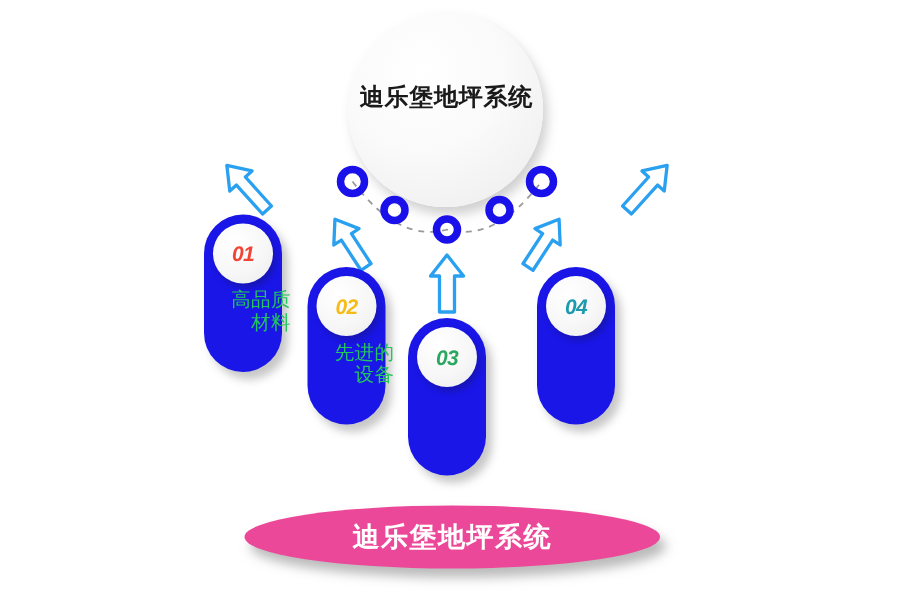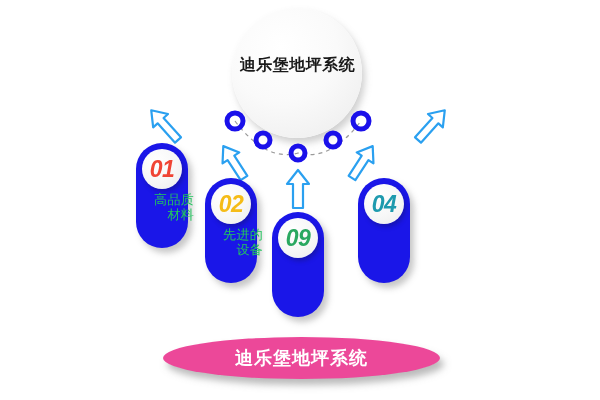--- a/index.html
+++ b/index.html
@@ -71,21 +71,21 @@
     width: 40px;
     height: 40px;
     border-radius: 50%;
     background: radial-gradient(circle at 36% 30%, #ffffff 0%, #f7f7f7 55%, #ebebeb 100%);
     box-shadow: 2px 3px 4px rgba(20,20,80,0.35);
     display: flex;
     align-items: center;
     justify-content: center;
   }
   .cap-num {
-    font-size: 23px;
+    font-size: 14px;
     font-weight: bold;
     font-style: italic;
     letter-spacing: -0.5px;
     line-height: 1;
   }
   .cap-text {
     position: absolute;
     left: -6px;
     right: -6px;
     top: 50px;
@@ -179,21 +179,21 @@
   <div class="capsule" style="left:205px; top:178px;">
     <div class="cap-badge">
       <span class="cap-num" style="color:#f5bc18;">02</span>
     </div>
     <div class="cap-text">先进的
 设备</div>
   </div>
 
   <div class="capsule" style="left:272px; top:212px;">
     <div class="cap-badge">
-      <span class="cap-num" style="color:#2aa860;">09</span>
+      <span class="cap-num" style="color:#2aa860;">03</span>
     </div>
   </div>
 
   <div class="capsule" style="left:358px; top:178px;">
     <div class="cap-badge">
       <span class="cap-num" style="color:#1e9aae;">04</span>
     </div>
   </div>
 
 

